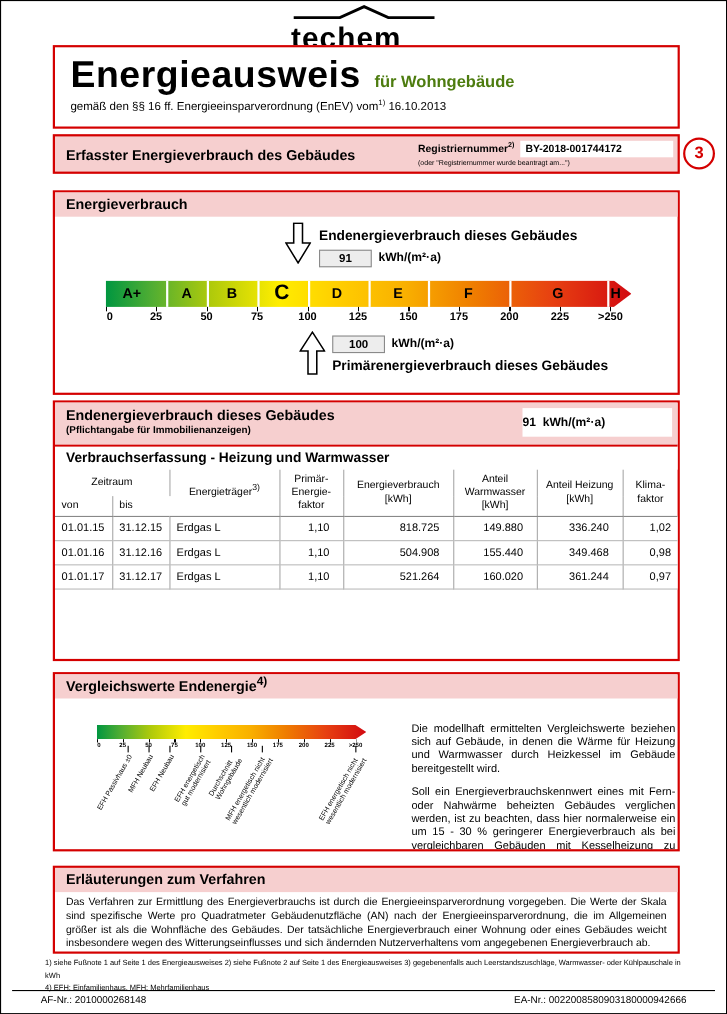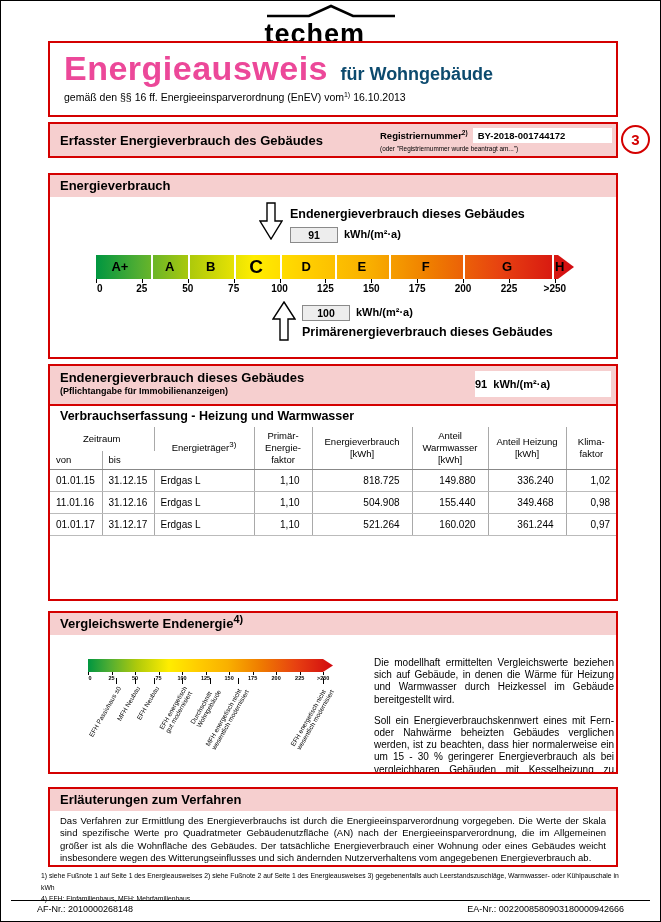--- a/index.html
+++ b/index.html
@@ -10,22 +10,22 @@
   
   .logo { position:absolute; top:3px; left:50%; transform:translateX(-50%); }
   .logo-text { font-size:27px; font-weight:bold; letter-spacing:1px; color:#000; margin-top:-3px; }
 
   
   .box { position:absolute; left:47px; width:570px; border:2px solid var(--red); background:#fff; }
   .section-header { background:var(--pink); font-weight:bold; font-size:13px; color:#000; padding:3px 10px; height:22px; }
 
   
   .title-box { top:40px; height:76px; padding:6px 14px; }
-  .title-main { font-size:34px; font-weight:bold; color:#ec4899; letter-spacing:.5px; }
-  .title-sub { font-size:18px; font-weight:bold; color:#0c4a6e; margin-left:8px; }
+  .title-main { font-size:34px; font-weight:bold; color:#000000; letter-spacing:.5px; }
+  .title-sub { font-size:15px; font-weight:bold; color:#4d7c0f; margin-left:8px; }
   .title-law { font-size:10.5px; margin-top:3px; }
   .title-law sup { font-size:7px; }
 
   
   .header-bar { top:121px; height:36px; background:var(--pink); }
   .header-bar-title { position:absolute; left:10px; top:9px; font-size:13px; font-weight:bold; }
   .reg-area { position:absolute; left:330px; top:4px; width:232px; }
   .reg-row { display:flex; align-items:center; }
   .reg-label { font-size:9.5px; font-weight:bold; white-space:nowrap; }
   .reg-label sup { font-size:6.5px; }
@@ -235,21 +235,21 @@
           <td>01.01.15</td>
           <td>31.12.15</td>
           <td>Erdgas L</td>
           <td class="num">1,10</td>
           <td class="num">818.725</td>
           <td class="num">149.880</td>
           <td class="num">336.240</td>
           <td class="kf">1,02</td>
         </tr>
         <tr>
-          <td>11.01.16</td>
+          <td>01.01.16</td>
           <td>31.12.16</td>
           <td>Erdgas L</td>
           <td class="num">1,10</td>
           <td class="num">504.908</td>
           <td class="num">155.440</td>
           <td class="num">349.468</td>
           <td class="kf">0,98</td>
         </tr>
         <tr>
           <td>01.01.17</td>

